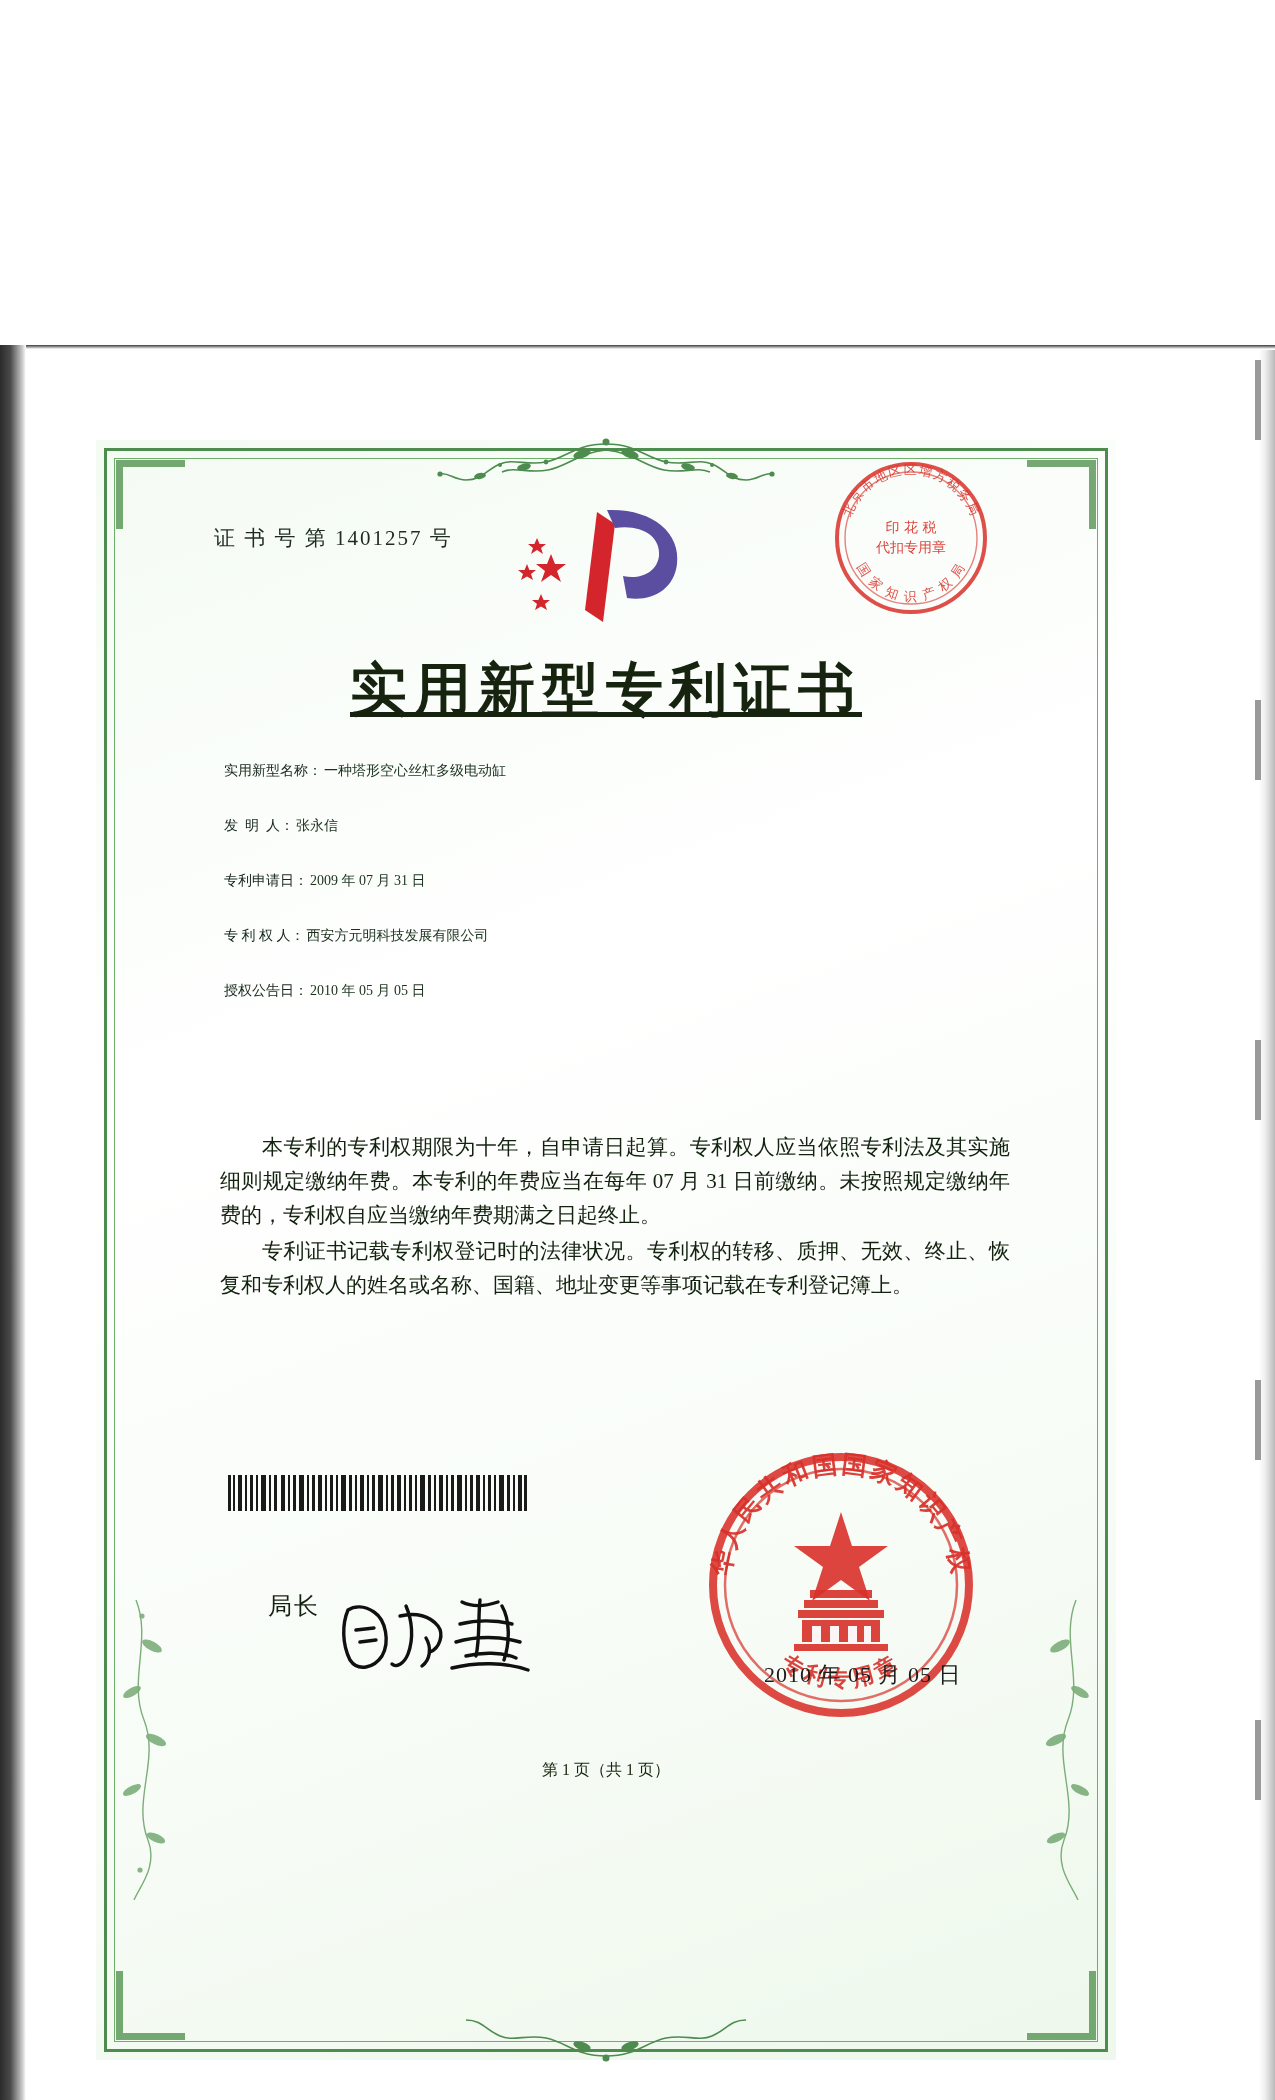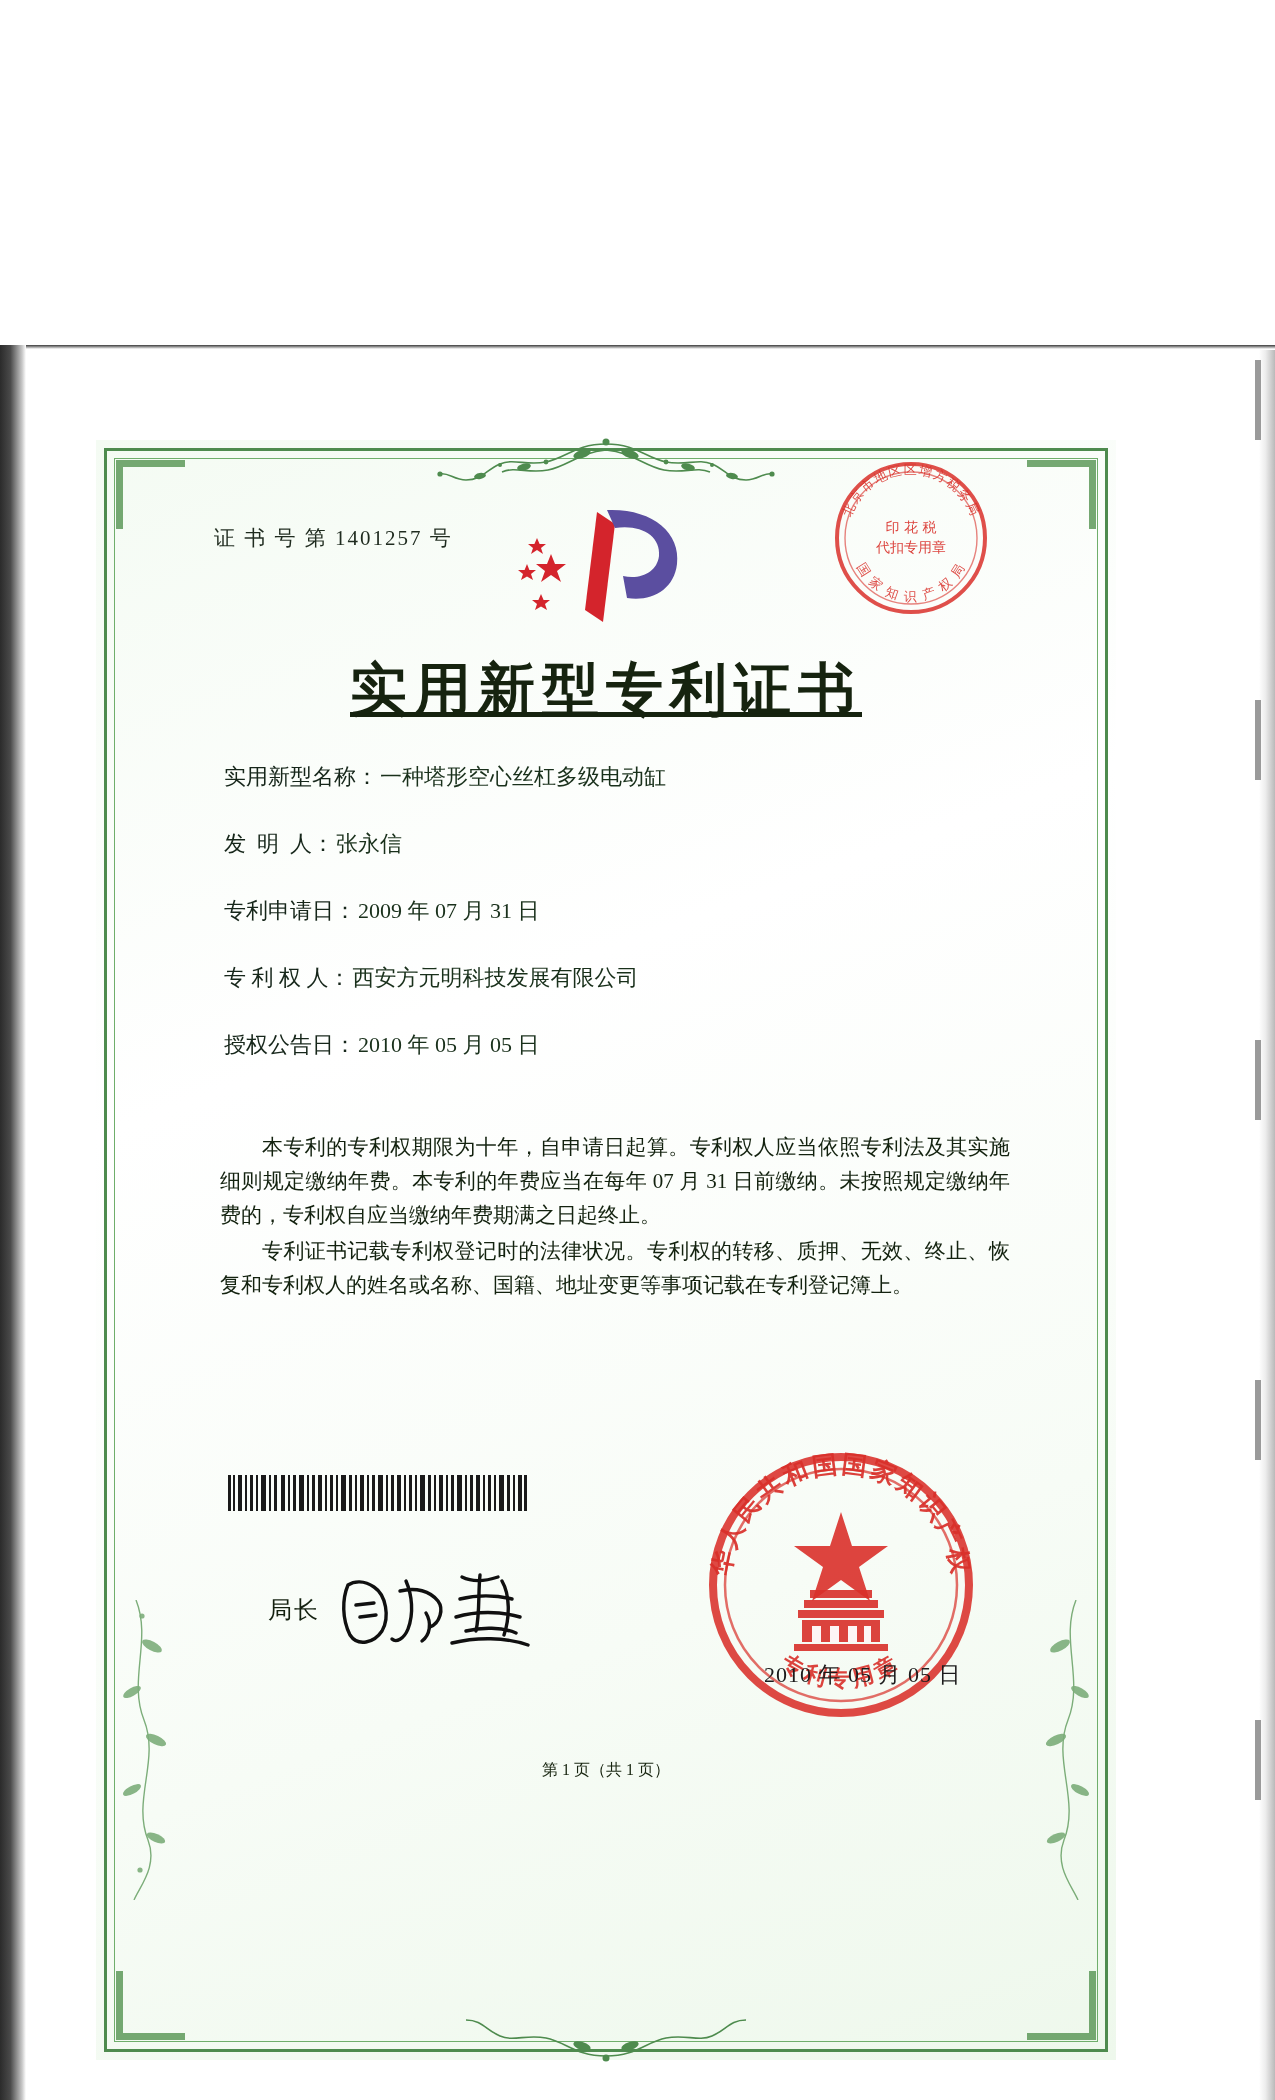--- a/index.html
+++ b/index.html
@@ -143,21 +143,21 @@
   .fields {
     position: absolute;
     left: 128px;
     top: 322px;
     width: 800px;
   }
   .field-row {
     display: flex;
     align-items: baseline;
     margin-bottom: 37px;
-    font-size: 22px;
+    font-size: 14px;
     color: #12200f;
   }
   .field-label {
     white-space: pre;
     color: #16261a;
   }
   .field-value {
     color: #19301b;
     padding-left: 2px;
   }
@@ -183,23 +183,23 @@
     left: 132px;
     top: 1035px;
     width: 300px;
     height: 36px;
   }
 
   
   .sign-row {
     position: absolute;
     left: 172px;
-    top: 1125px;
+    top: 1150px;
     display: flex;
-    align-items: center;
+    align-items: flex-start;
   }
   .sign-label {
     font-size: 24px;
     color: #13200f;
     letter-spacing: 2px;
   }
   .signature {
     margin-left: 14px;
     width: 215px;
     height: 90px;

